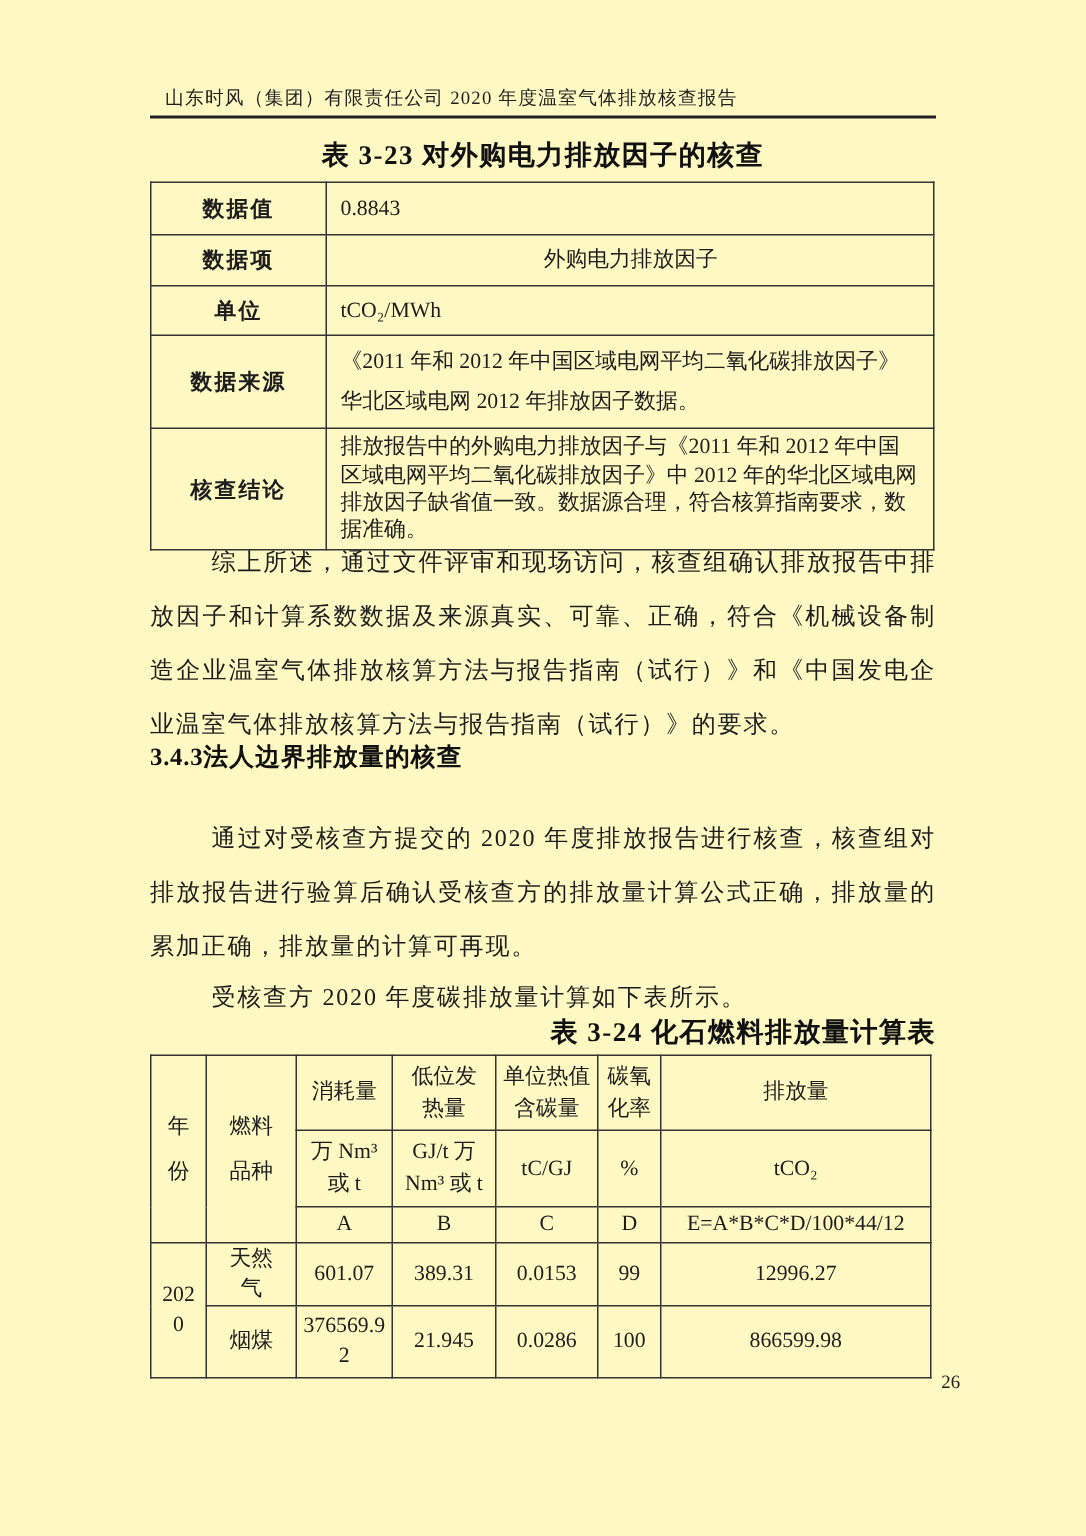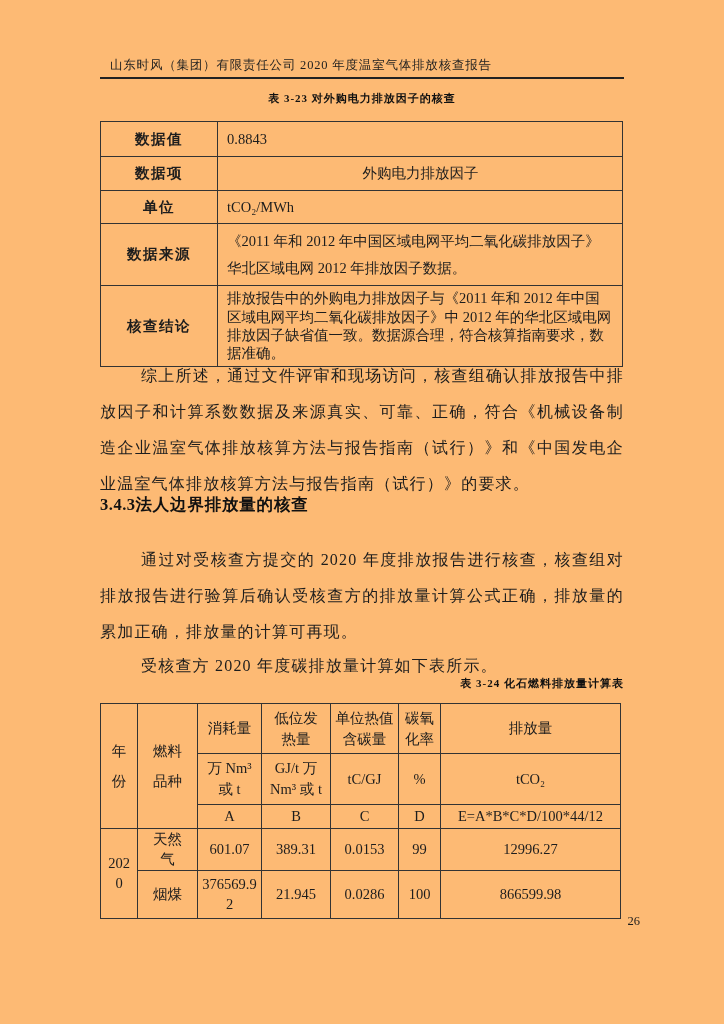--- a/index.html
+++ b/index.html
@@ -4,21 +4,21 @@
 <style>
   html, body {
     margin: 0;
     padding: 0;
     background: #ffffff;
   }
   .page {
     position: relative;
     width: 724px;
     height: 1024px;
-    background: #fdba74;
+    background: #fef9c3;
     font-family: "Liberation Serif", "DejaVu Serif", serif;
     color: #1d1d1d;
     overflow: hidden;
   }
 
   
   .doc-header {
     position: absolute;
     top: 57px;
     left: 110px;
@@ -36,21 +36,21 @@
     background: #222222;
   }
 
   
   .table-caption {
     position: absolute;
     left: 100px;
     width: 524px;
     text-align: center;
     font-weight: bold;
-    font-size: 11px;
+    font-size: 18px;
     letter-spacing: 1px;
     color: #111111;
     white-space: nowrap;
   }
   .caption-t23 { top: 91px; }
   .caption-t24 { top: 676px; text-align: right; }
 
   
   .t23 {
     position: absolute;

